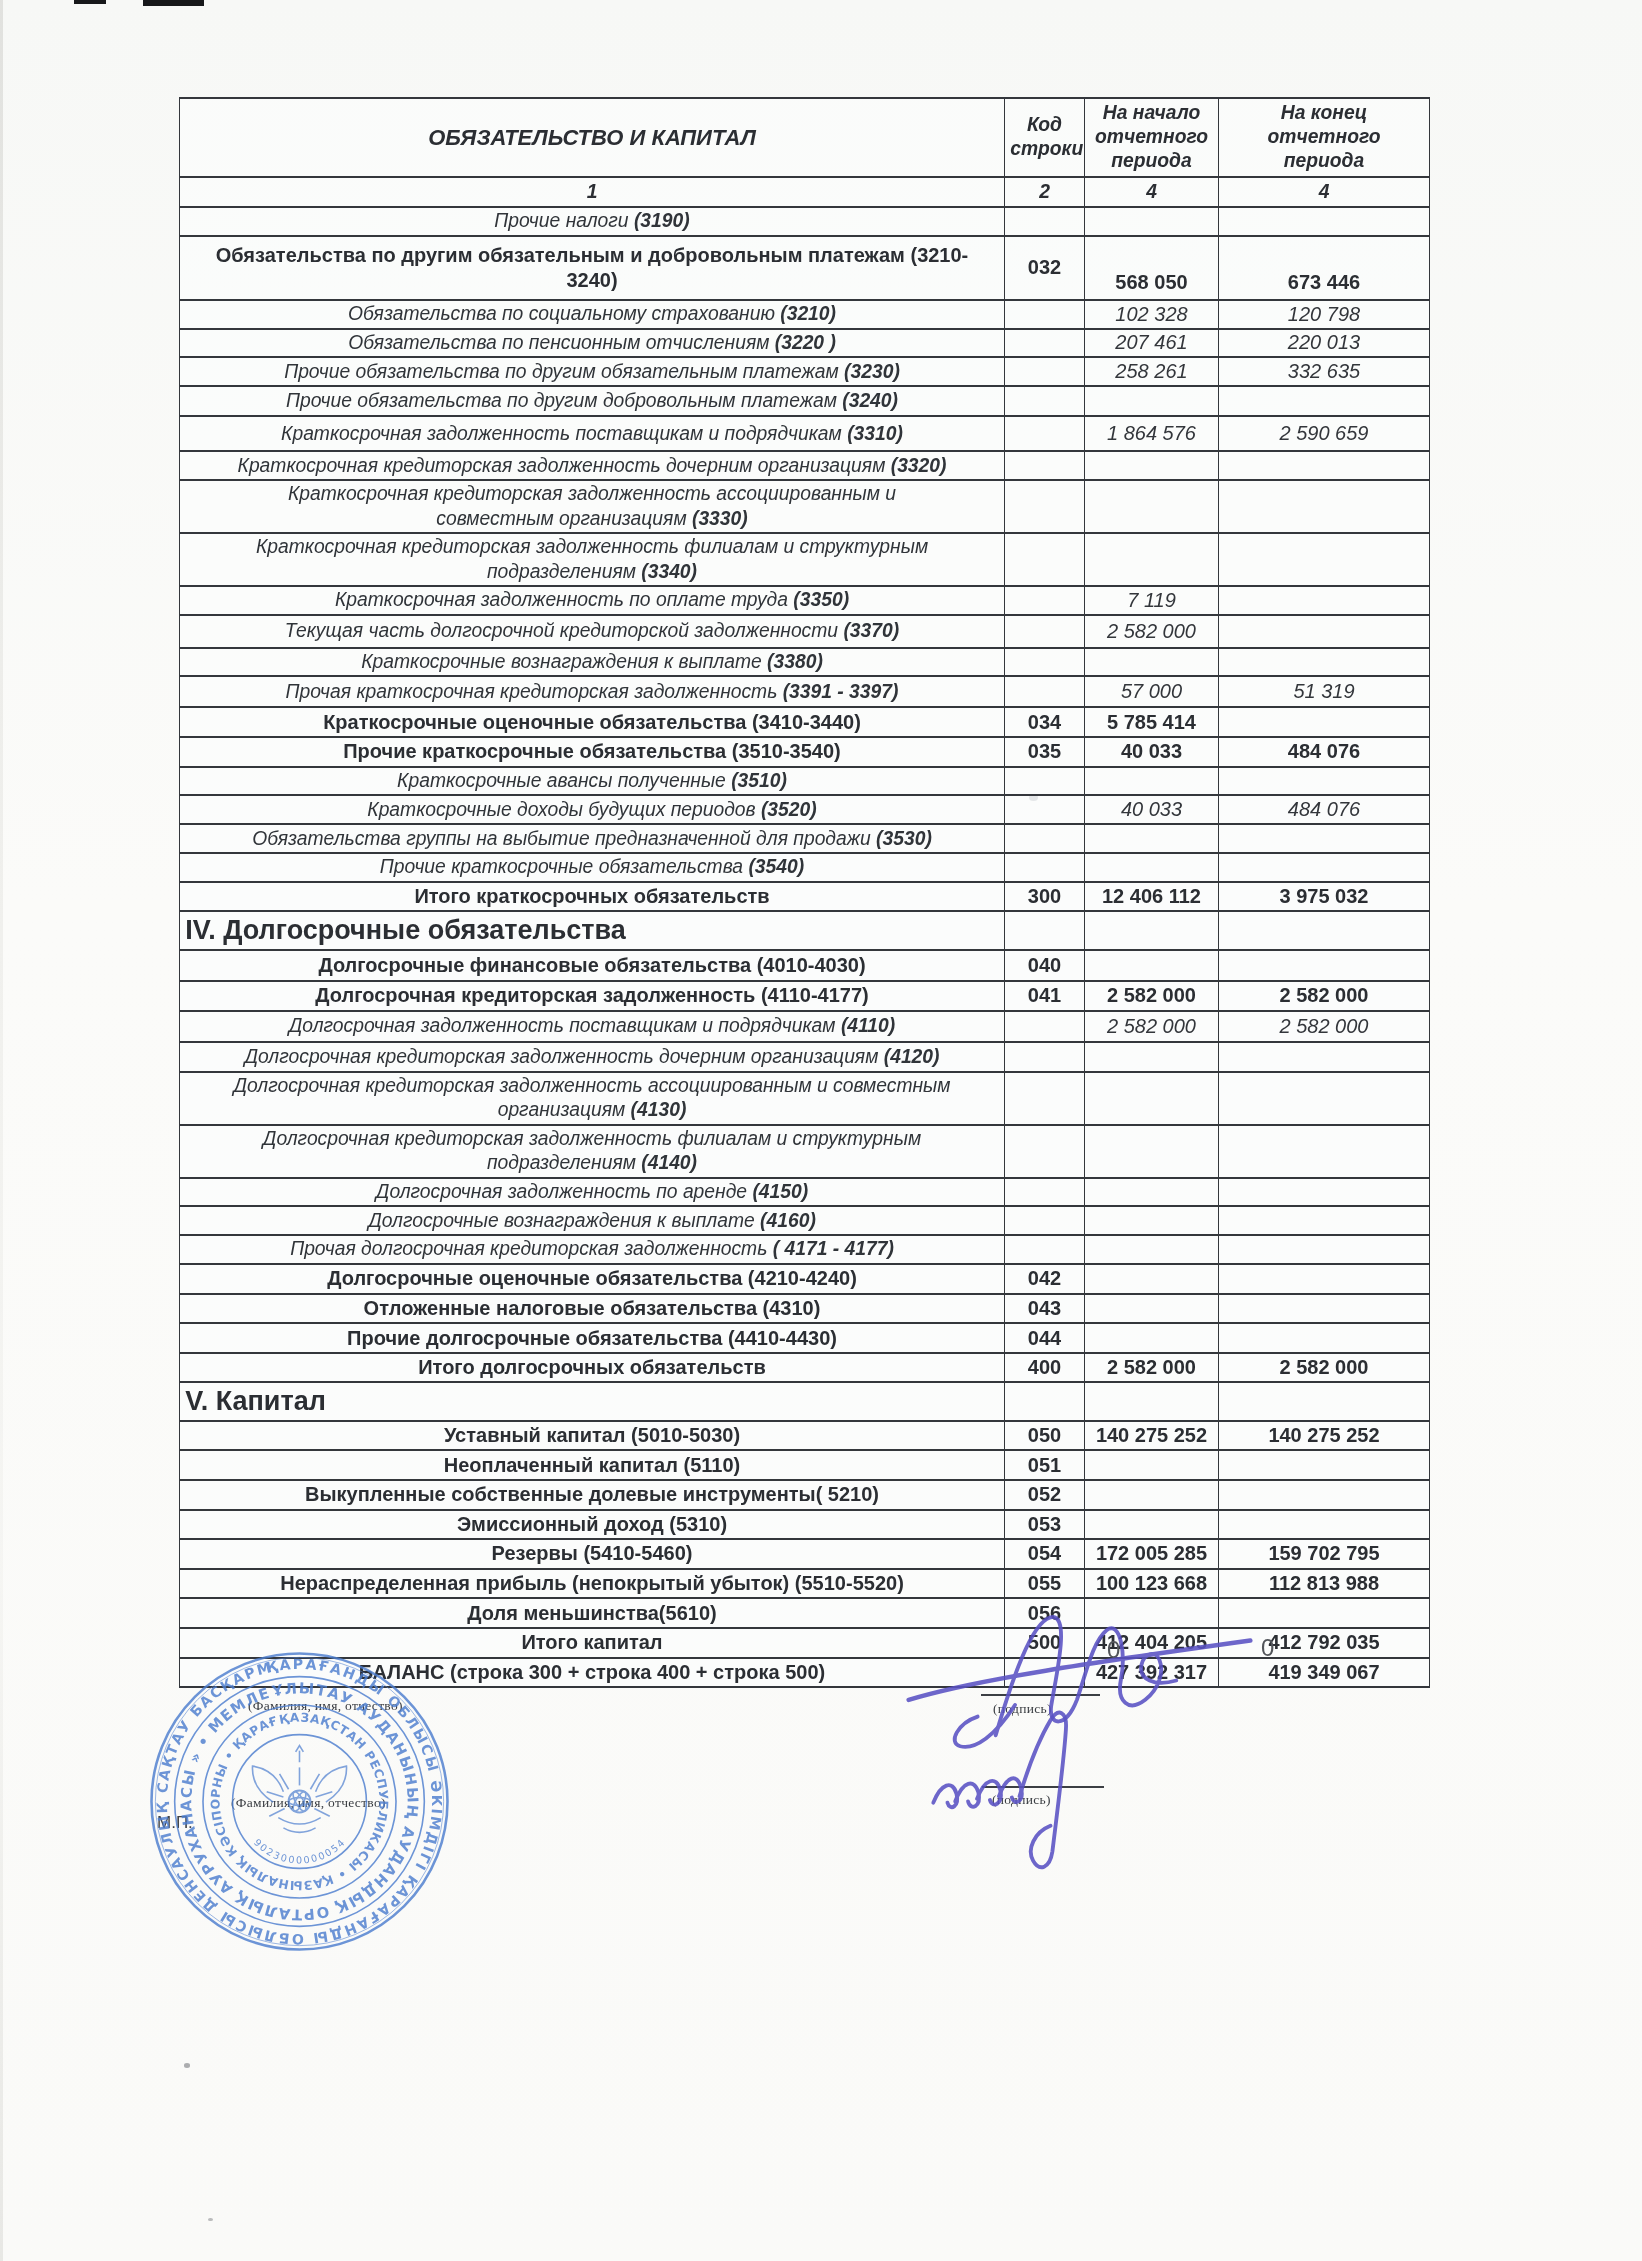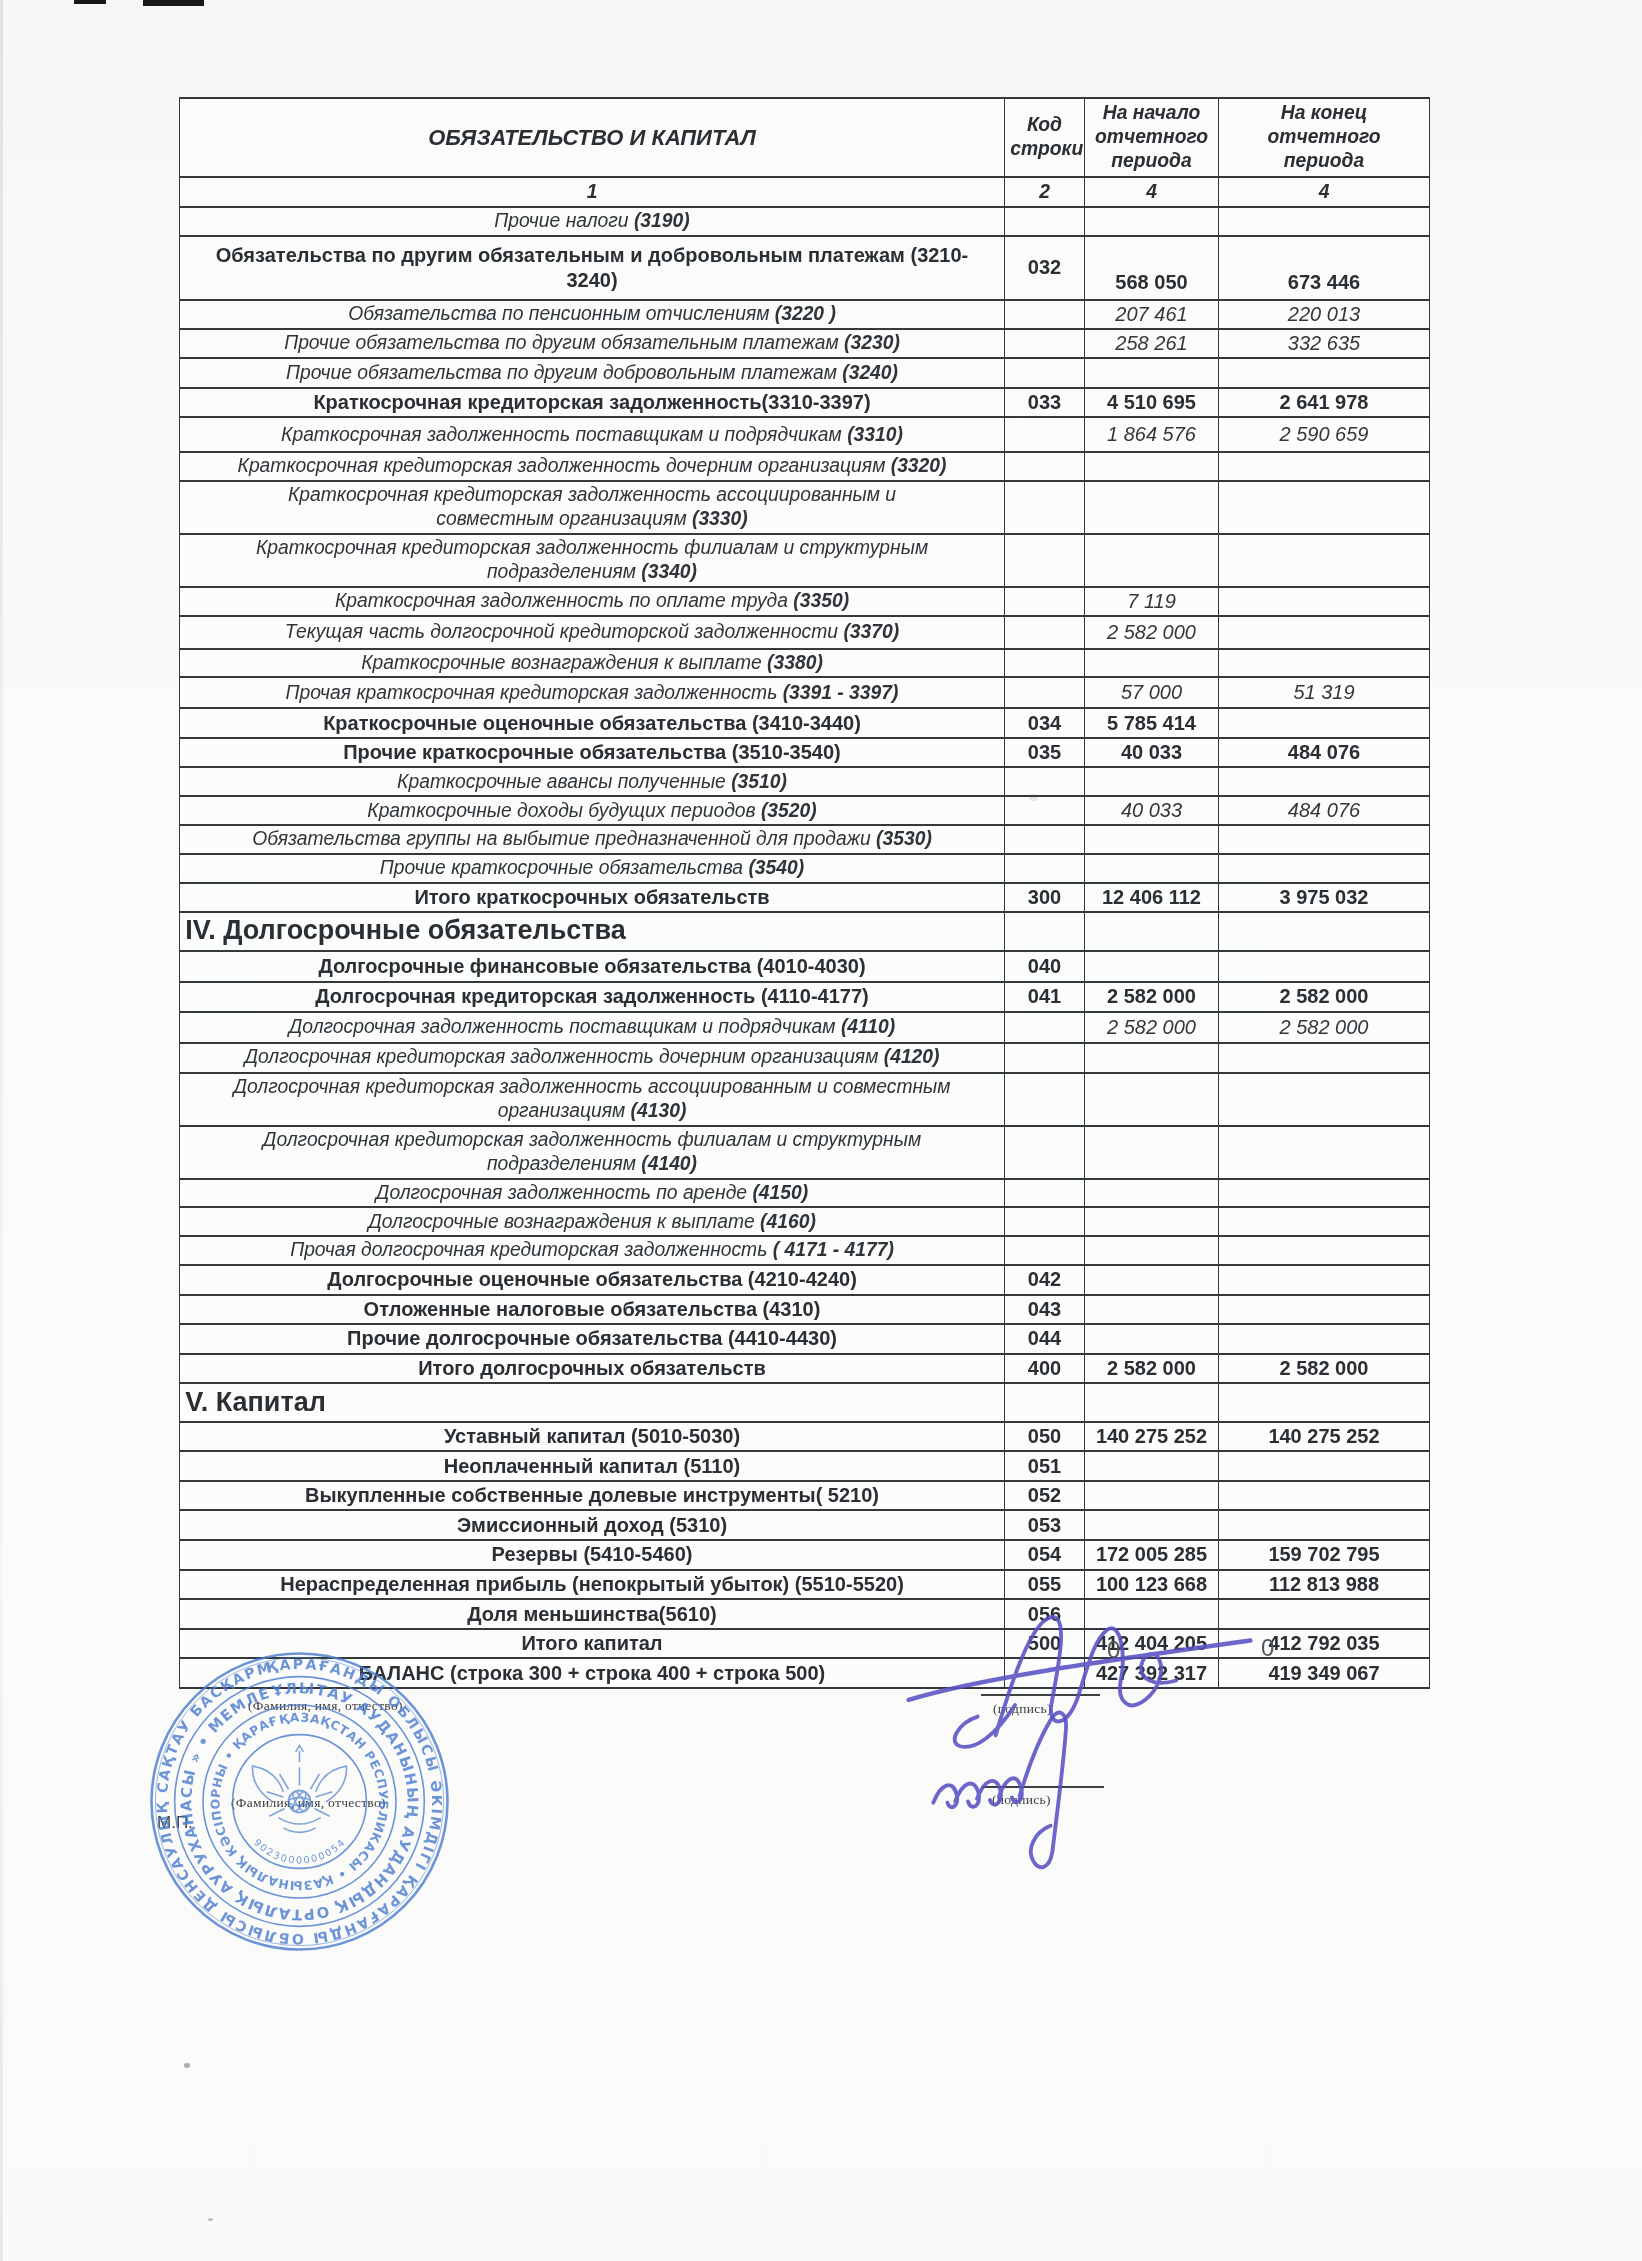--- a/index.html
+++ b/index.html
@@ -110,43 +110,43 @@
           <td class="val"></td>
           <td class="val"></td>
         </tr>
         <tr class="total r032" style="height: 64px;">
           <td class="lbl">Обязательства по другим обязательным и добровольным платежам (3210-
 3240)</td>
           <td class="code">032</td>
           <td class="val">568 050</td>
           <td class="val">673 446</td>
         </tr>
+        <tr class="item" style="height: 24.5px;">
+          <td class="lbl">Обязательства по социальному страхованию  <b>(3210)</b></td>
+          <td class="code"></td>
+          <td class="val">102 328</td>
+          <td class="val">120 798</td>
+        </tr>
         <tr class="item" style="height: 27px;">
           <td class="lbl">Обязательства по пенсионным отчислениям  <b>(3220 )</b></td>
           <td class="code"></td>
           <td class="val">207 461</td>
           <td class="val">220 013</td>
         </tr>
         <tr class="item" style="height: 29px;">
           <td class="lbl">Прочие обязательства по другим обязательным платежам  <b>(3230)</b></td>
           <td class="code"></td>
           <td class="val">258 261</td>
           <td class="val">332 635</td>
         </tr>
         <tr class="item" style="height: 30px;">
           <td class="lbl">Прочие обязательства по другим добровольным платежам  <b>(3240)</b></td>
           <td class="code"></td>
           <td class="val"></td>
           <td class="val"></td>
-        </tr>
-        <tr class="total" style="height: 28px;">
-          <td class="lbl">Краткосрочная кредиторская задолженность(3310-3397)</td>
-          <td class="code">033</td>
-          <td class="val">4 510 695</td>
-          <td class="val">2 641 978</td>
         </tr>
         <tr class="item" style="height: 35px;">
           <td class="lbl">Краткосрочная задолженность поставщикам и подрядчикам  <b>(3310)</b></td>
           <td class="code"></td>
           <td class="val">1 864 576</td>
           <td class="val">2 590 659</td>
         </tr>
         <tr class="item" style="height: 27px;">
           <td class="lbl">Краткосрочная кредиторская задолженность дочерним организациям  <b>(3320)</b></td>
           <td class="code"></td>

